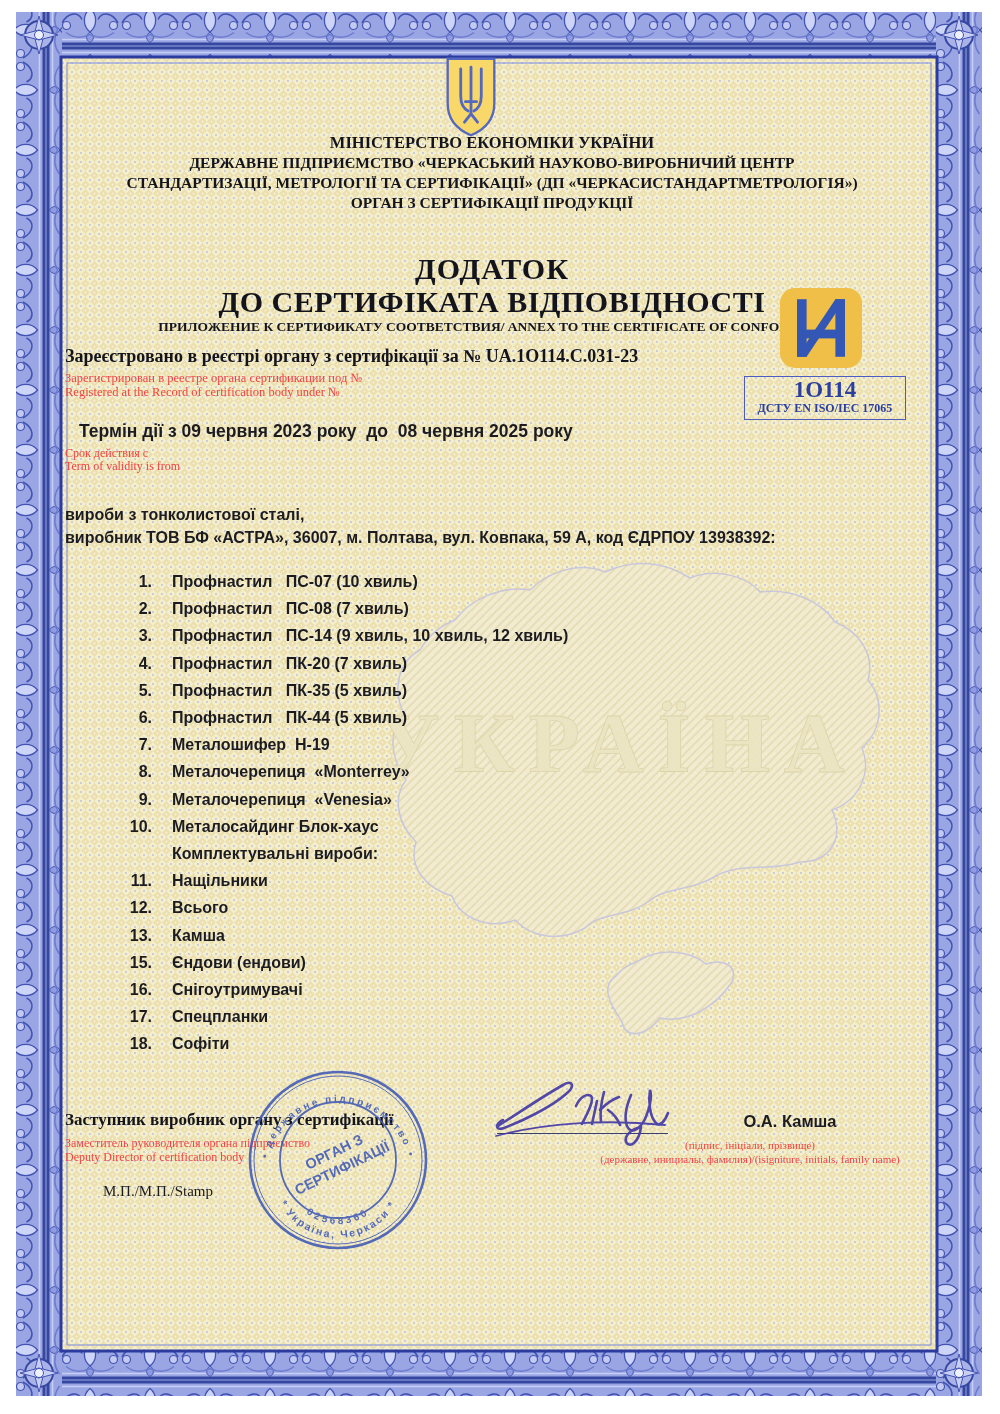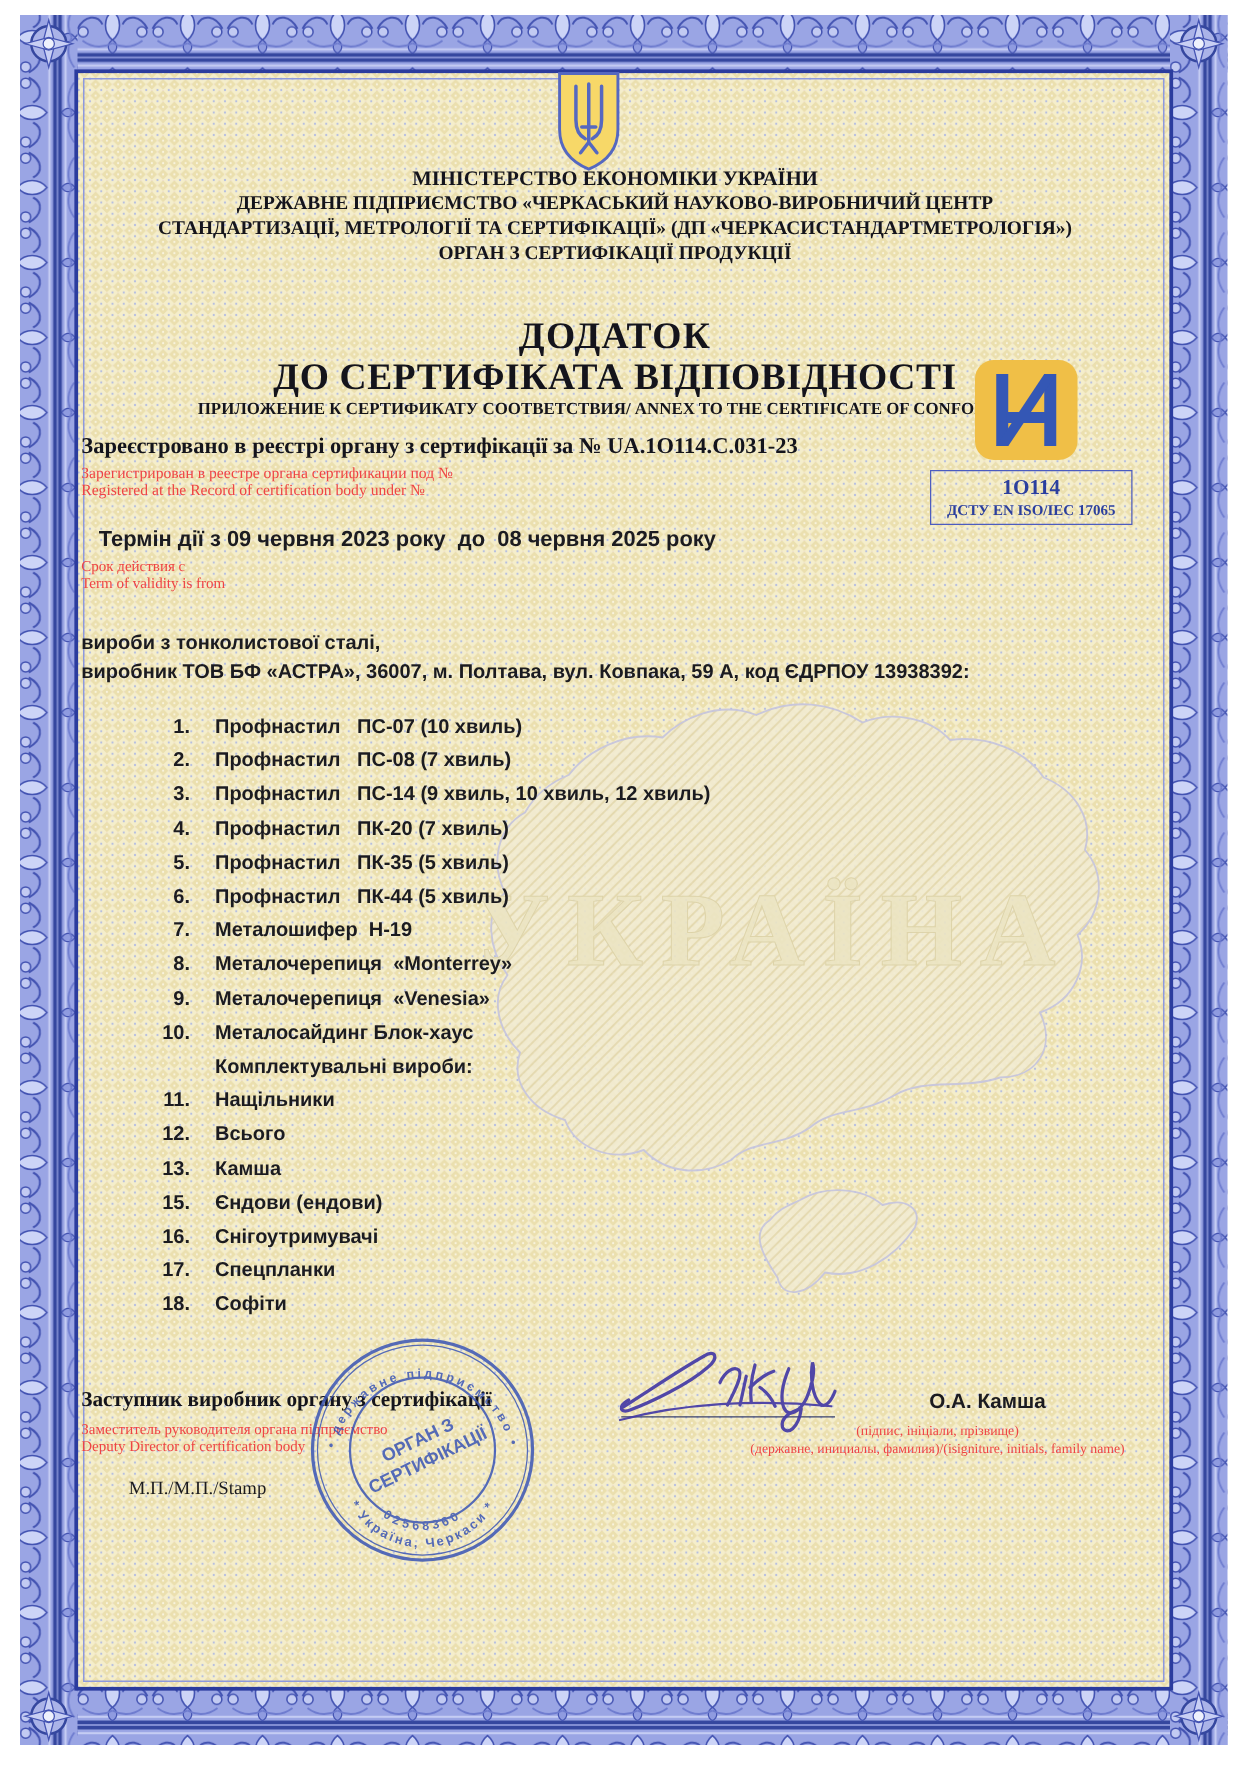--- a/index.html
+++ b/index.html
@@ -135,21 +135,21 @@
     <svg width="82" height="80" viewBox="0 0 100 100">
       <g fill="#3457b5">
         <rect x="20" y="14" width="12" height="72"></rect>
         <rect x="68" y="14" width="12" height="72"></rect>
         <polygon points="68,14 80,14 32,86 20,86"></polygon>
         <rect x="30" y="52" width="40" height="11"></rect>
       </g>
     </svg>
   </div>
   <div class="abs codebox">
-    <div class="serif b navy" style="font-size:17px;line-height:22px;margin-top:2px;">1О114</div>
+    <div class="serif b navy" style="font-size:23px;line-height:22px;margin-top:2px;">1О114</div>
     <div class="serif b navy" style="font-size:12px;line-height:14px;">ДСТУ EN ISO/IEC 17065</div>
   </div>
 
   <div class="abs layer1 serif b" style="left:65px;top:346px;font-size:18px;color:#14141c;">Зареєстровано в реєстрі органу з сертифікації за № UA.1О114.С.031-23</div>
   <div class="abs layer1 small-cap serif" style="left:65px;top:371px;">Зарегистрирован в реестре органа сертификации под №</div>
   <div class="abs layer1 small-cap serif" style="left:65px;top:385px;">Registered at the Record of certification body under №</div>
 
   <div class="abs layer1 sans b pre" style="left:65px;top:421px;font-size:17.5px;margin-left:14px;">Термін дії з 09 червня 2023 року  до  08 червня 2025 року</div>
   <div class="abs layer1 small-cap serif" style="left:65px;top:446px;font-size:12px;">Срок действия с</div>
   <div class="abs layer1 small-cap serif" style="left:65px;top:459px;font-size:12px;">Term of validity is from</div>

